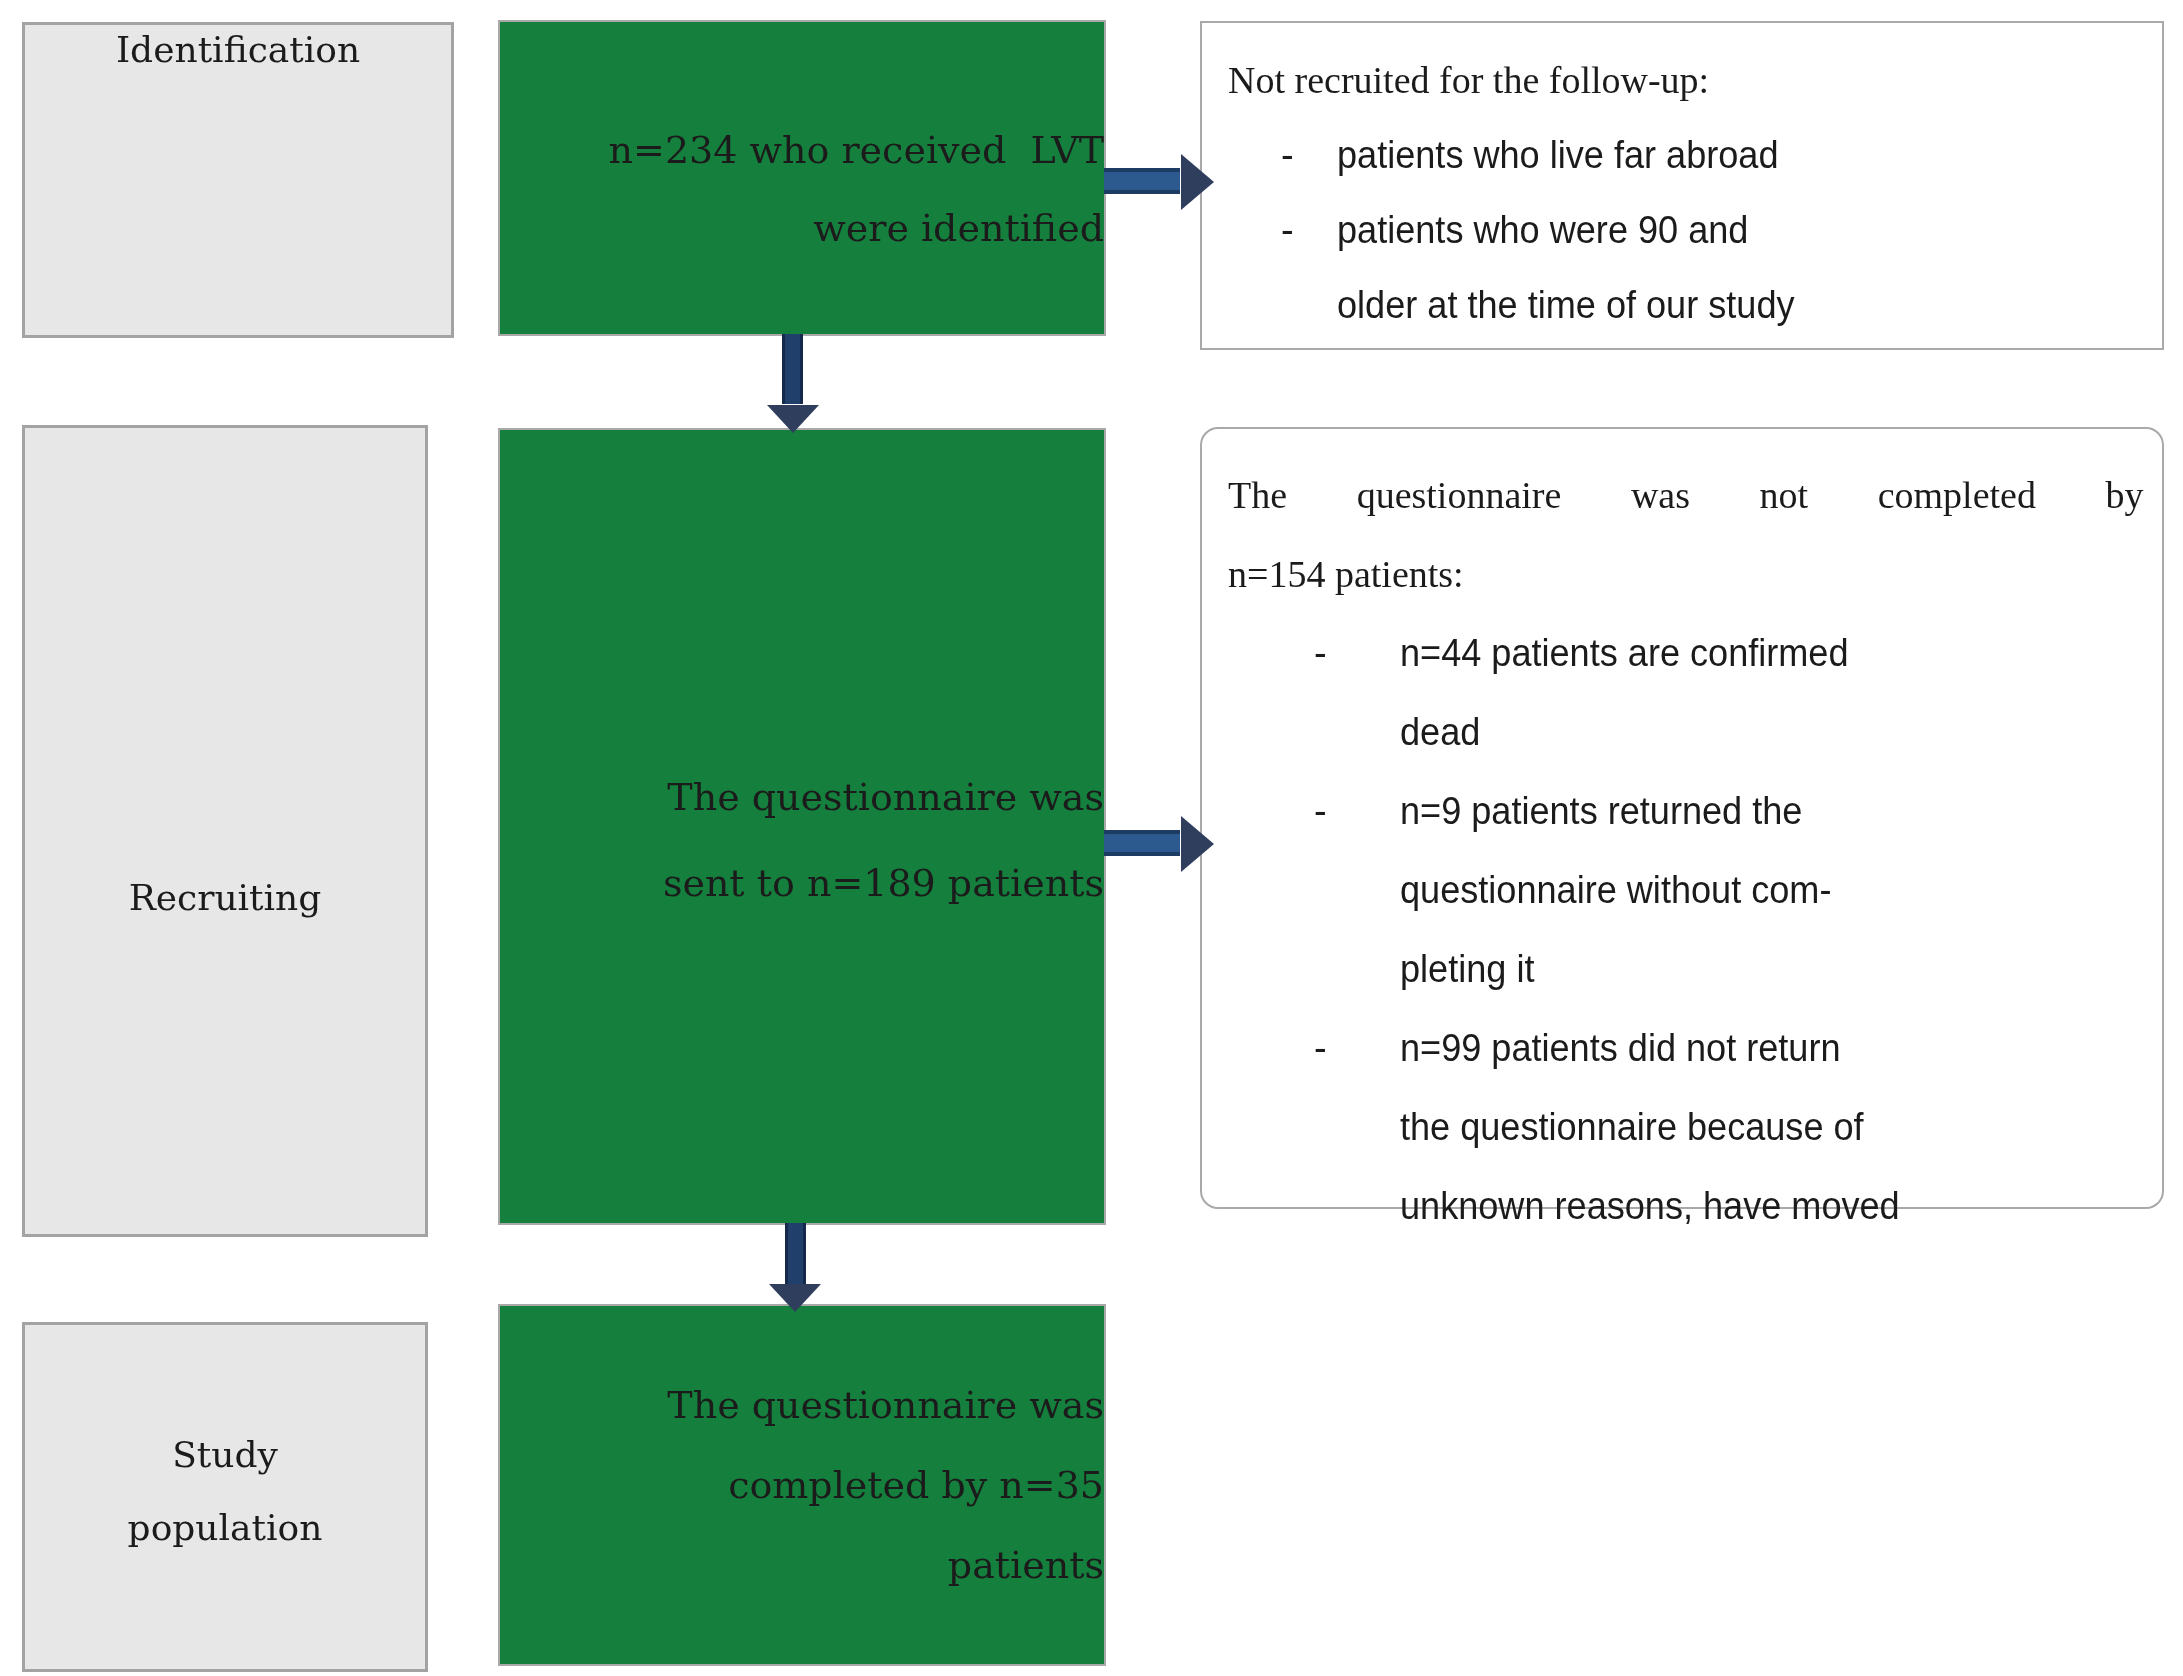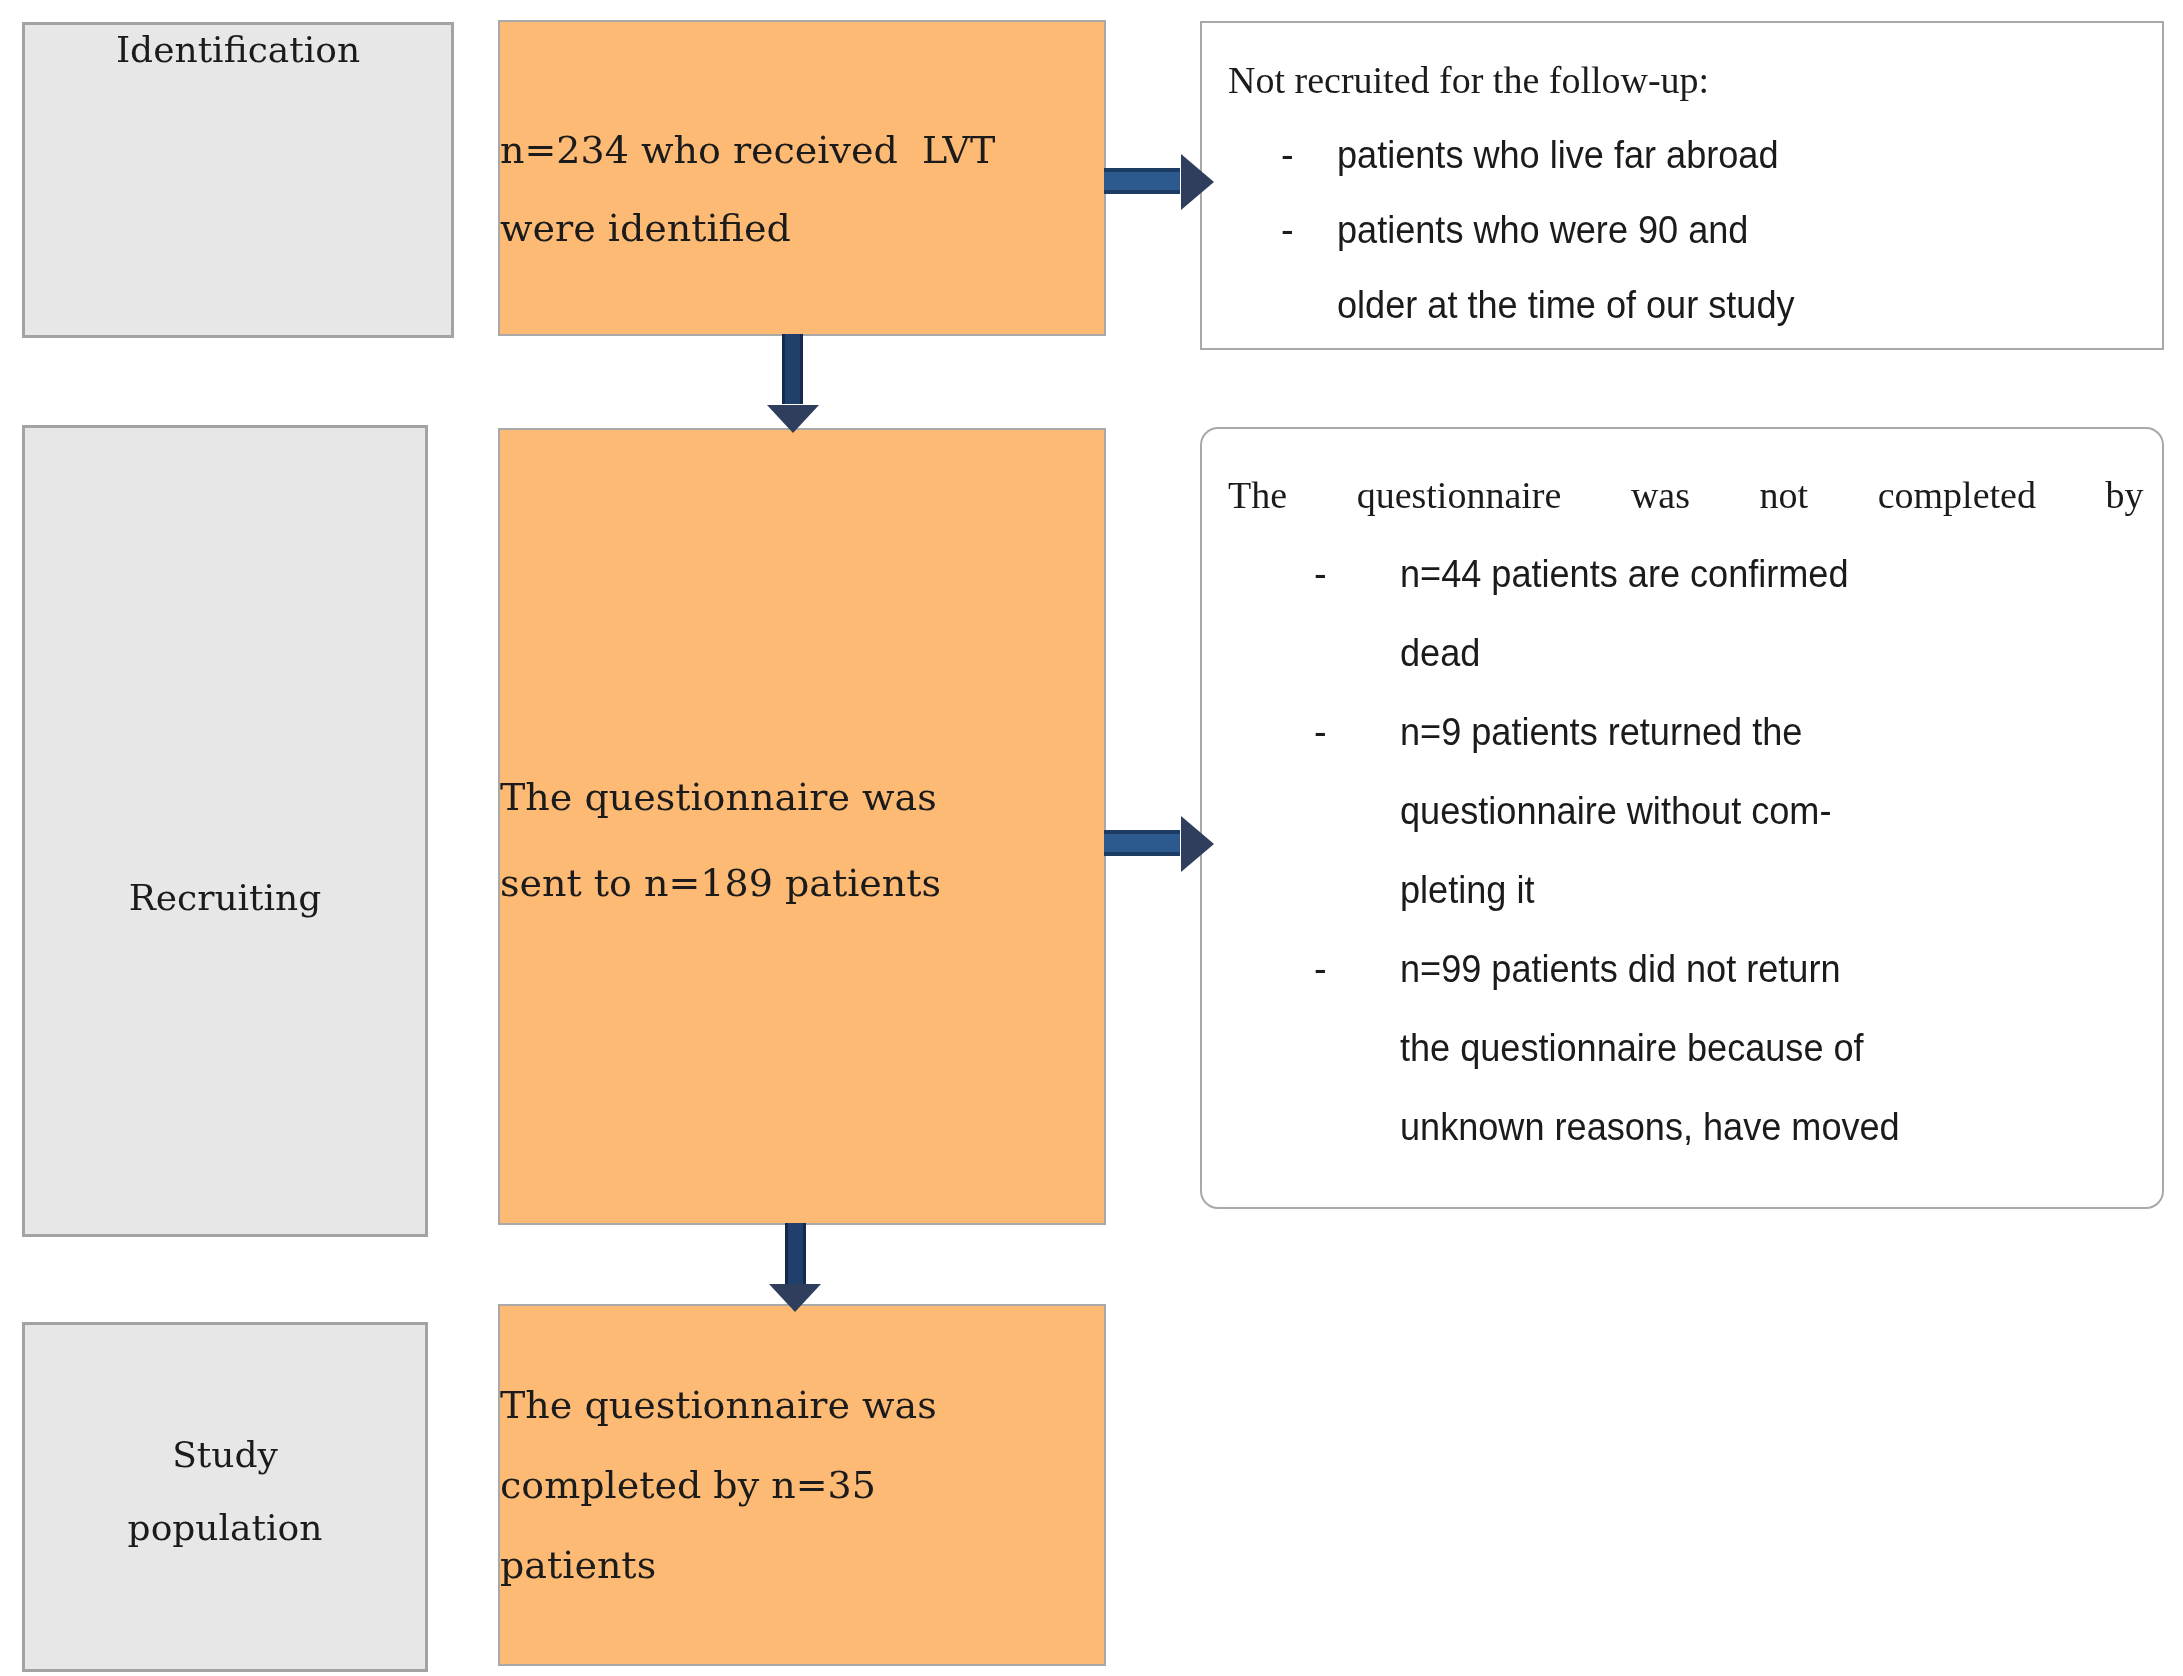--- a/index.html
+++ b/index.html
@@ -12,23 +12,23 @@
     font-family:"DejaVu Serif", serif;
     color:#1b1b1b;
   }
   .box{position:absolute;box-sizing:border-box;}
   .gray-box{
     background:#e8e7e7;
     border:3.1px solid #a3a3a3;
     text-align:center;
   }
   .white-box{
-    background:#fdba74;
+    background:#15803d;
     border:2.5px solid #a9a9a9;
-    text-align:left;
+    text-align:right;
   }
   .side-box{
     background:#ffffff;
     border:2.5px solid #a9a9a9;
     text-align:left;
   }
   .center-text{
     white-space:pre-wrap;
     font-size:38px;
   }
@@ -139,20 +139,21 @@
     </div>
     <div class="bullet-row">
       <span class="dash">-</span>
       <span class="btext">patients who were 90 and
 older at the time of our study</span>
     </div>
   </div>
 
   <div class="box side-box" id="box-not-completed" style="left:1200px;top:427px;width:964px;height:782px;">
     <div class="excl-header justify-line">The questionnaire was not completed by</div>
+    <div class="excl-header">n=154 patients:</div>
     <div class="bullet-row">
       <span class="dash">-</span>
       <span class="btext">n=44 patients are confirmed
 dead</span>
     </div>
     <div class="bullet-row">
       <span class="dash">-</span>
       <span class="btext">n=9 patients returned the
 questionnaire without com-
 pleting it</span>

